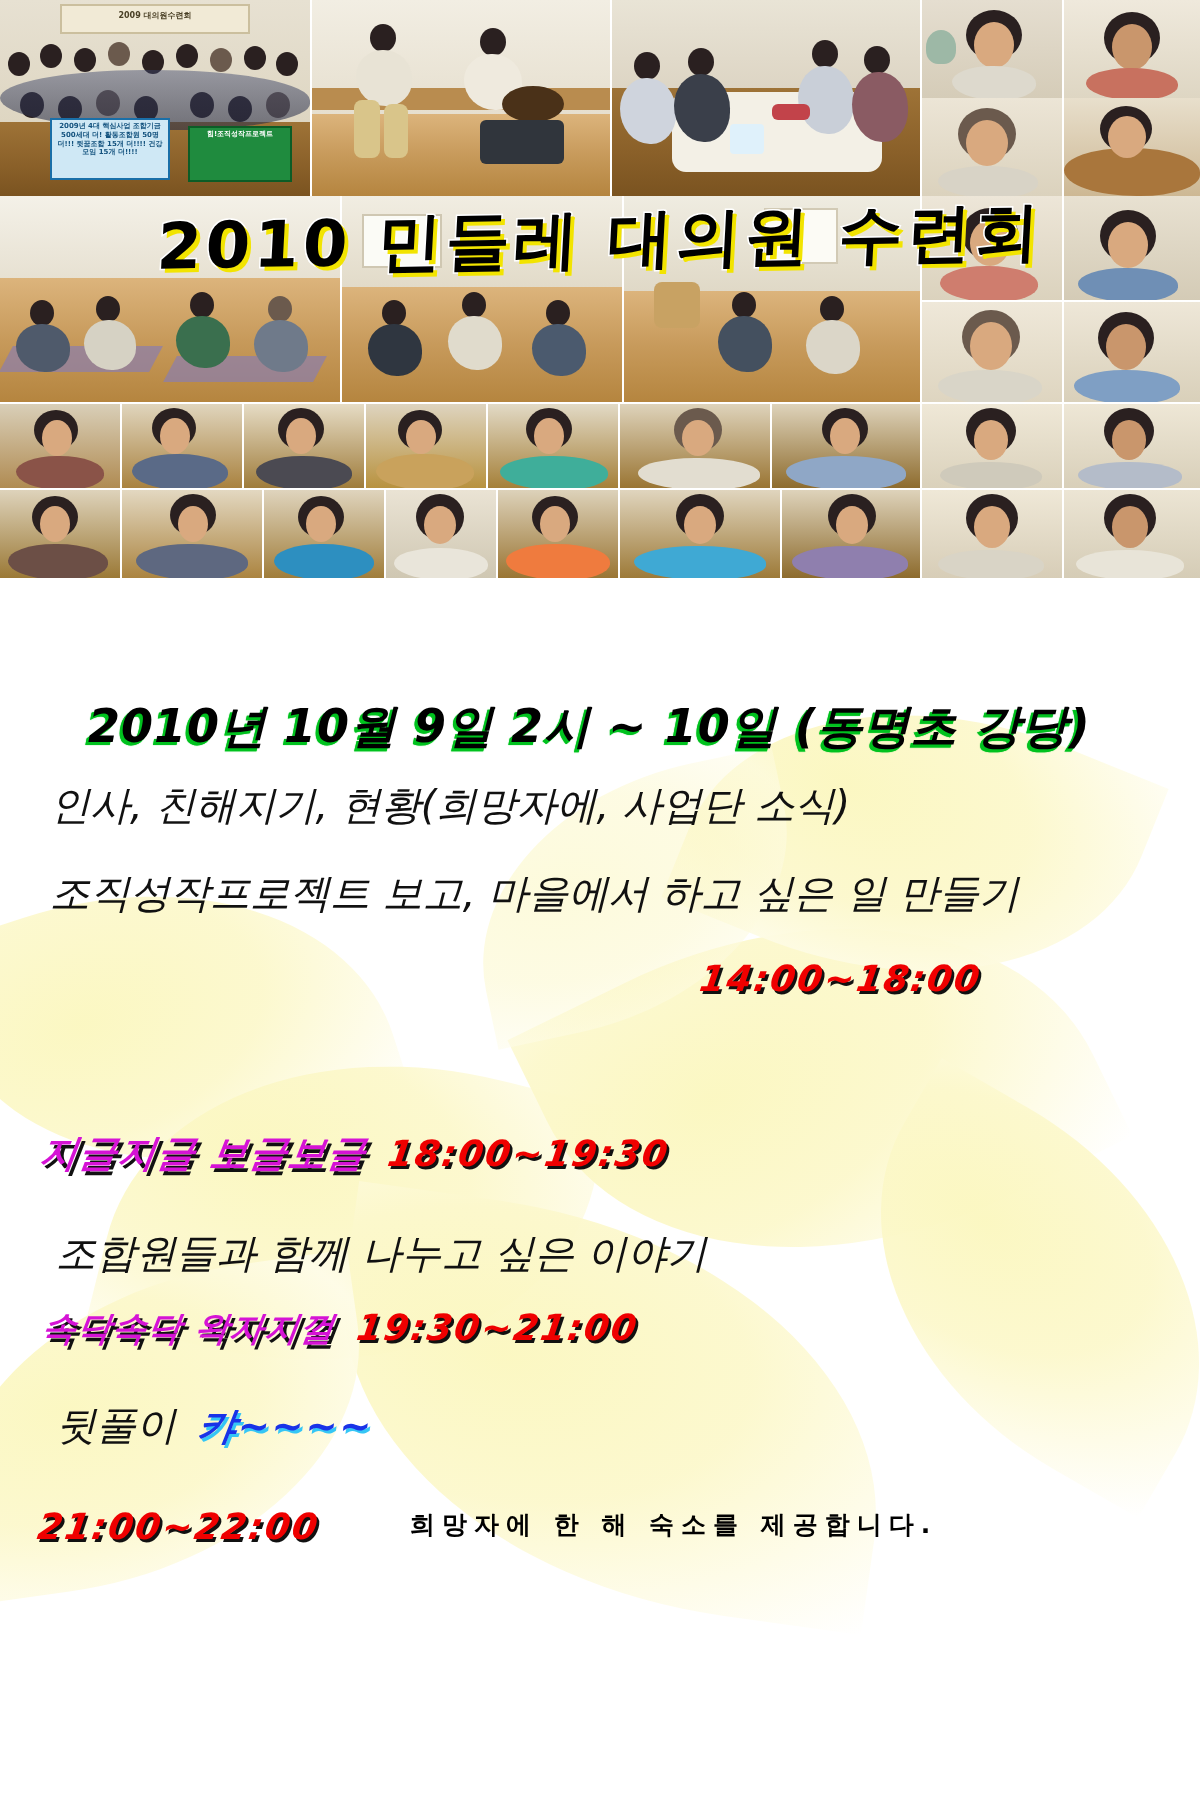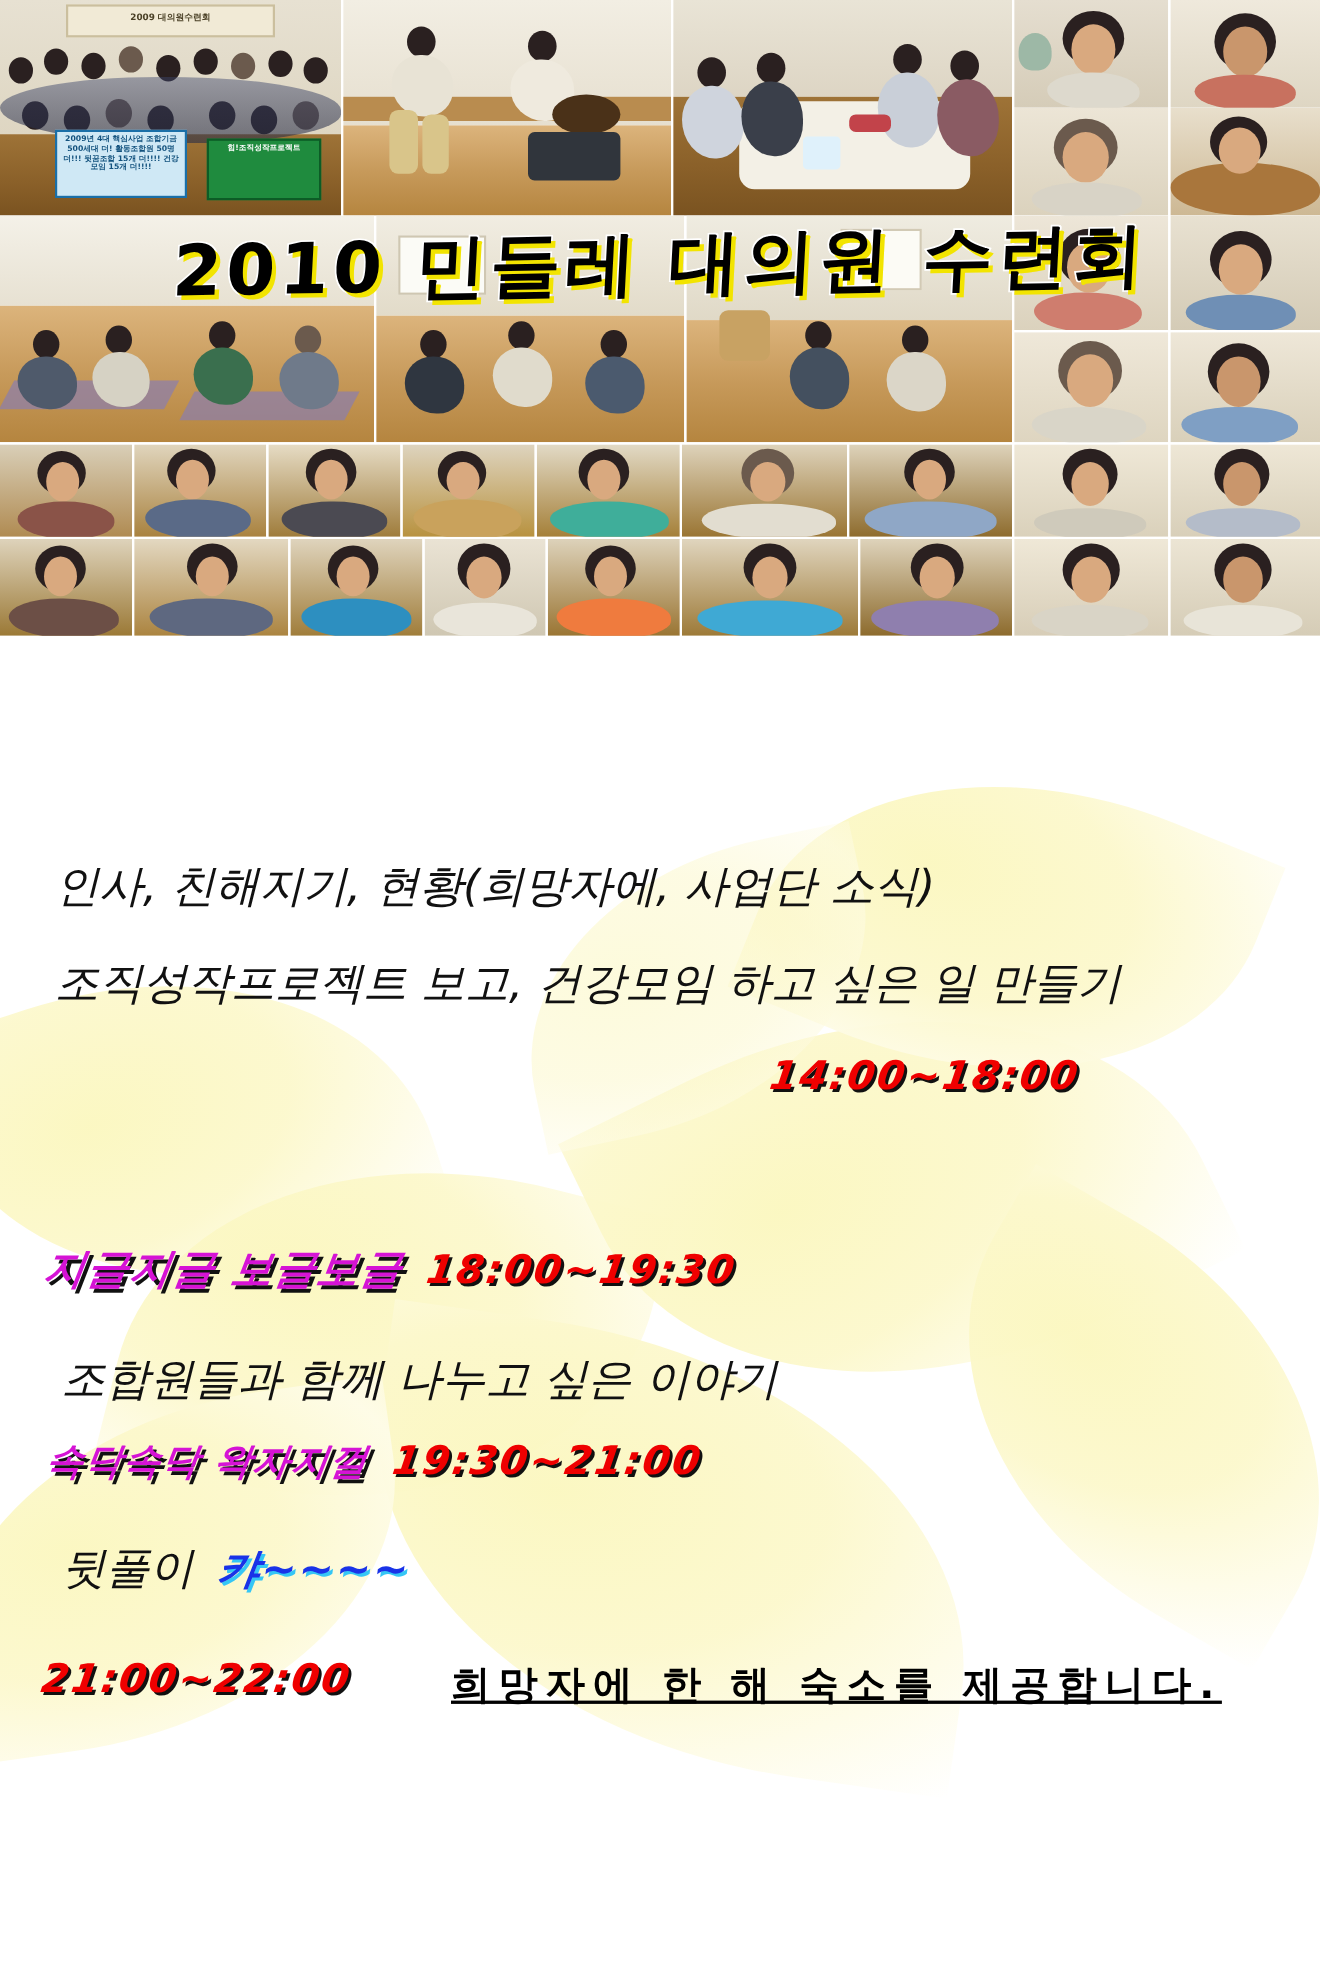--- a/index.html
+++ b/index.html
@@ -110,21 +110,21 @@
     transform:skewX(-8deg);
   }
   .hand-blue {
     font-family:"DejaVu Sans","Liberation Sans",sans-serif;
     font-weight:bold; font-style:italic;
     color:#1933e8; font-size:38px; letter-spacing:2px;
     text-shadow:3px 3px 0 #35c6f5;
     transform:skewX(-8deg);
   }
   .spaced-black {
-    font-size:36px; color:#000000; font-weight:bold; letter-spacing:7px;text-decoration:underline;
+    font-size:25px; color:#000000; font-weight:bold; letter-spacing:7px;
   }
   .contact {
     font-size:32px; color:#000000; font-weight:bold; font-style:italic; letter-spacing:1px;
   }
   .row { position:absolute; display:flex; align-items:baseline; gap:22px; white-space:nowrap; }
 </style>
 </head>
 <body>
 
 <div class="collage">
@@ -400,24 +400,25 @@
   <div class="leaf" style="left:560px;  top:330px;  width:520px; height:360px; transform:rotate(-26deg);"></div>
   <div class="leaf v2" style="left:700px;  top:120px;  width:430px; height:290px; transform:rotate(22deg);"></div>
   <div class="leaf" style="left:330px;  top:640px;  width:560px; height:380px; transform:rotate(8deg);"></div>
   <div class="leaf v2" style="left:-60px;  top:700px;  width:430px; height:300px; transform:rotate(-8deg);"></div>
   <div class="leaf" style="left:840px;  top:560px;  width:400px; height:300px; transform:rotate(30deg);"></div>
   <div class="leaf v2" style="left:470px;  top:200px;  width:330px; height:240px; transform:rotate(-12deg); opacity:.55;"></div>
 </div>
 
 <div class="body-area">
 
+  <div class="line date-line">2010년 10월 9일 2시 ~ 10일 (동명초 강당)</div>
 
   <div class="line plain" style="left:50px;top:200px;">인사, 친해지기, 현황(희망자에, 사업단 소식)</div>
 
-  <div class="line plain" style="left:50px;top:288px;">조직성작프로젝트 보고, 건강모임 하고 싶은 일 만들기</div>
+  <div class="line plain" style="left:50px;top:288px;">조직성작프로젝트 보고, 마을에서 하고 싶은 일 만들기</div>
   <div class="line hand-red" style="left:700px;top:380px;">14:00~18:00</div>
 
   <div class="row" style="left:40px;top:550px;">
     <span class="hand-magenta">지글지글 보글보글</span>
     <span class="hand-red">18:00~19:30</span>
   </div>
 
   <div class="line plain" style="left:56px;top:648px;">조합원들과 함께 나누고 싶은 이야기</div>
   <div class="row" style="left:42px;top:728px;">
     <span class="hand-magenta" style="font-size:34px;">속닥속닥 왁자지껄</span>

